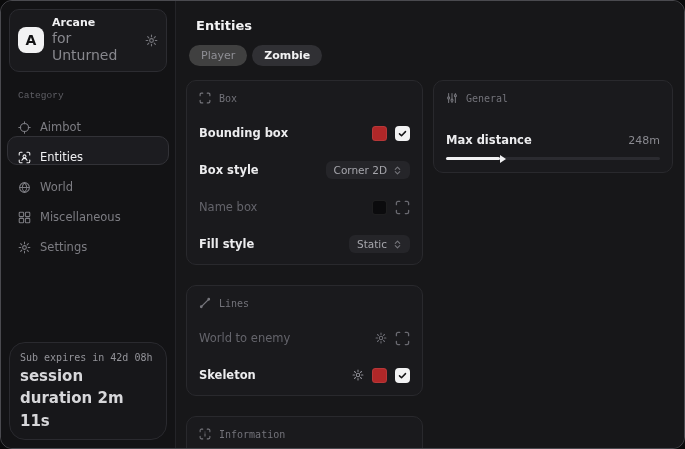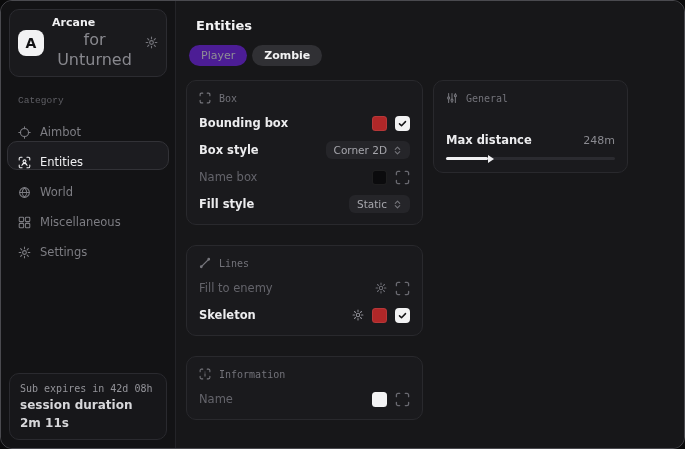--- a/index.html
+++ b/index.html
@@ -8,45 +8,45 @@
     background:#161618;display:flex;overflow:hidden;}
   
   .sidebar{width:175px;min-width:175px;background:#131315;border-right:1px solid #242428;
     display:flex;flex-direction:column;box-sizing:border-box;}
   .app-card{margin:8px;background:#1a1a1d;border:1px solid #2c2c31;border-radius:10px;
     padding:6px 8px;display:flex;align-items:center;gap:8px;}
   .logo{width:26px;height:26px;border-radius:8px;background:#f2f2f3;color:#121214;
     display:flex;align-items:center;justify-content:center;font-weight:bold;font-size:14px;}
   .app-titles{flex:1;line-height:1.25;}
   .app-name{font-size:11px;font-weight:bold;color:#f0f0f2;}
-  .app-sub{font-size:16px;color:#88888e;text-align:center;}
+  .app-sub{font-size:14px;color:#88888e;}
   .icon{display:inline-flex;align-items:center;justify-content:center;color:#75757b;}
   .cat-label{font-size:9.5px;color:#5f5f65;margin:10px 0 4px 17px;font-family:Liberation Mono, monospace;}
   .nav{display:flex;flex-direction:column;padding:0 6px;}
   .nav-item{display:flex;align-items:flex-end;gap:9px;height:27px;padding:0 10px;border-radius:10px;
     color:#80808 6;color:#7d7d83;font-size:11.5px;border:1px solid transparent;cursor:pointer;margin-top:1px;}
   .nav-item.selected{background:#1c1c20;border-color:#323237;color:#f0f0f2;}
   .nav-item .icon{color:inherit;}
-  .sb-footer{margin:8px;margin-top:auto;background:#17171a;border:1px solid #2a2a2f;border-radius:10px;
+  .sb-footer{margin:8px;margin-top:auto;background:#17171a;border:1px solid #2a2a2f;border-radius:16px;
     padding:7px 10px;line-height:1.5;}
   .sb-exp{font-family:"DejaVu Sans Mono","Liberation Mono",monospace;font-size:10px;color:#94949a;}
-  .sb-dur{font-size:12px;font-weight:bold;color:#d7d7da;}
+  .sb-dur{font-size:15px;font-weight:bold;color:#d7d7da;}
   
   .main{flex:1;padding:13px 12px 12px 10px;box-sizing:border-box;background:#171719;}
   .page-title{font-size:13px;font-weight:bold;color:#f2f2f3;margin:4px 0 12px 10px;}
   .tabs{display:flex;gap:5px;margin-left:3px;}
-  .tab{font-size:11px;color:#8f8f95;background:#4c1d95;border-radius:13px;padding:4px 12px;cursor:pointer;}
+  .tab{font-size:11px;color:#8f8f95;background:#404040;border-radius:13px;padding:4px 12px;cursor:pointer;}
   .tab.active{background:#303034;color:#f2f2f3;font-weight:bold;}
   .content{display:flex;gap:10px;margin-top:14px;align-items:flex-start;}
   .col-left{width:237px;display:flex;flex-direction:column;gap:20px;text-align:center;}
-  .col-right{width:195px;}
+  .col-right{width:240px;}
   .card{background:#1a1a1d;border:1px solid #29292d;border-radius:10px;padding:9px 12px 12px 12px;box-sizing:border-box;}
   .card-head{display:flex;align-items:center;gap:8px;color:#73737a;
     font-family:"DejaVu Sans Mono","Liberation Mono",monospace;font-size:10px;margin:2px 0 2px 0;}
-  .row{display:flex;align-items:center;justify-content:space-between;margin-top:11px;height:16px;}
+  .row{display:flex;align-items:center;justify-content:space-between;margin-top:21px;height:16px;}
   .row-label{font-size:11.5px;font-weight:bold;color:#ececee;}
   .row-label.dim{color:#64646b;font-weight:normal;}
   .controls{display:flex;align-items:center;gap:8px;}
   .swatch{width:13px;height:13px;border-radius:3.5px;border:1px solid rgba(255,255,255,0.08);cursor:pointer;}
   .checkbox{width:15px;height:15px;display:inline-flex;align-items:center;justify-content:center;cursor:pointer;}
   .checkbox.checked{background:#f2f2f3;border-radius:4px;color:#151517;}
   .dropdown{display:flex;align-items:center;gap:6px;background:#252529;border-radius:6px;
     padding:3px 8px;font-size:10.5px;color:#a6a6ac;cursor:pointer;}
   .mini-gear{color:#6d6d74;display:inline-flex;cursor:pointer;}
   .mini-gear.bright{color:#8e8e95;}
@@ -214,21 +214,21 @@
               <svg width="12" height="12" viewBox="0 0 16 16" stroke="currentColor" stroke-width="1.5" fill="none" stroke-linecap="round">
                 <path d="M3 13 13 3"></path>
                   <circle cx="3" cy="13" r="1.1"></circle>
                   <circle cx="13" cy="3" r="1.1"></circle>
               </svg>
             </span>
             <span>Lines</span>
           </div>
 
           <div class="row">
-            <span class="row-label dim">Fill to enemy</span>
+            <span class="row-label dim">World to enemy</span>
             <span class="controls">
               <span class="mini-gear">
                 <svg width="12" height="12" viewBox="0 0 16 16" stroke="currentColor" stroke-width="1.4" fill="none" stroke-linecap="round">
                   <circle cx="8" cy="8" r="2.3"></circle>
                   <path d="M12.6 8h2M1.4 8h2M8 12.6v2M8 1.4v2M11.3 11.3l1.4 1.4M3.3 3.3l1.4 1.4M11.3 4.7l1.4-1.4M3.3 12.7l1.4-1.4"></path>
                 </svg>
               </span>
               <span class="checkbox">
                 <svg width="15" height="15" viewBox="0 0 16 16" stroke="#6a6a71" stroke-width="1.4" fill="none" stroke-linecap="round" stroke-linejoin="round">
                   <path d="M1.5 5V3.2A1.7 1.7 0 0 1 3.2 1.5H5M11 1.5h1.8a1.7 1.7 0 0 1 1.7 1.7V5M14.5 11v1.8a1.7 1.7 0 0 1-1.7 1.7H11M5 14.5H3.2a1.7 1.7 0 0 1-1.7-1.7V11"></path>

